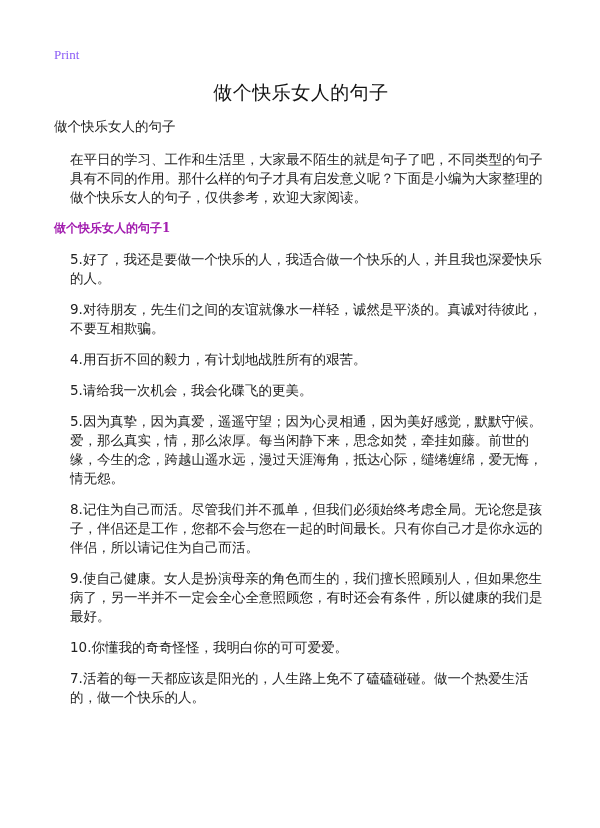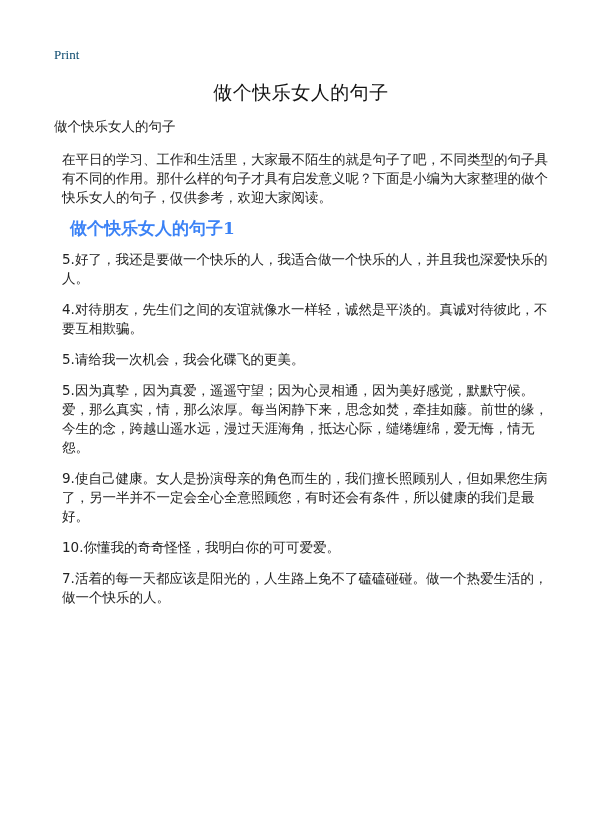--- a/index.html
+++ b/index.html
@@ -20,21 +20,21 @@
       left: 54px;
       top: 0;
       width: 494px;
     }
     .print-link {
       position: absolute;
       top: 47px;
       left: 0;
       font-family: "Liberation Serif", "DejaVu Serif", serif;
       font-size: 13px;
-      color: #0c4a6e;
+      color: #8b5cf6;
     }
     .doc-title {
       position: absolute;
       top: 80px;
       left: 0;
       width: 494px;
       text-align: center;
       font-size: 19px;
       font-weight: normal;
       color: #111;
@@ -50,45 +50,47 @@
     }
     .body {
       position: absolute;
       top: 150px;
       left: 0;
       width: 494px;
     }
     .para {
       font-size: 13.5px;
       line-height: 19px;
-      margin: 0 0 12px 8px;
+      margin: 0 0 12px 16px;
       color: #222;
       word-break: break-all;
     }
     .section-heading {
       font-family: "DejaVu Serif", "Liberation Serif", serif;
       font-weight: bold;
-      font-size: 17px;
+      font-size: 12px;
       line-height: 19px;
-      margin: 4px 0 12px 16px;
-      color: #3b82f6;
+      margin: 4px 0 12px 0;
+      color: #a21caf;
     }
   </style>
 </head>
 <body>
 
 <div class="page">
   <div class="print-link">Print</div>
   <h1 class="doc-title">做个快乐女人的句子</h1>
   <div class="subtitle">做个快乐女人的句子</div>
 
   <div class="body">
     <p class="para">在平日的学习、工作和生活里，大家最不陌生的就是句子了吧，不同类型的句子具有不同的作用。那什么样的句子才具有启发意义呢？下面是小编为大家整理的做个快乐女人的句子，仅供参考，欢迎大家阅读。</p>
     <div class="section-heading">做个快乐女人的句子1</div>
     <p class="para">5.好了，我还是要做一个快乐的人，我适合做一个快乐的人，并且我也深爱快乐的人。</p>
-    <p class="para">4.对待朋友，先生们之间的友谊就像水一样轻，诚然是平淡的。真诚对待彼此，不要互相欺骗。</p>
+    <p class="para">9.对待朋友，先生们之间的友谊就像水一样轻，诚然是平淡的。真诚对待彼此，不要互相欺骗。</p>
+    <p class="para">4.用百折不回的毅力，有计划地战胜所有的艰苦。</p>
     <p class="para">5.请给我一次机会，我会化碟飞的更美。</p>
     <p class="para">5.因为真挚，因为真爱，遥遥守望；因为心灵相通，因为美好感觉，默默守候。爱，那么真实，情，那么浓厚。每当闲静下来，思念如焚，牵挂如藤。前世的缘，今生的念，跨越山遥水远，漫过天涯海角，抵达心际，缱绻缠绵，爱无悔，情无怨。</p>
+    <p class="para">8.记住为自己而活。尽管我们并不孤单，但我们必须始终考虑全局。无论您是孩子，伴侣还是工作，您都不会与您在一起的时间最长。只有你自己才是你永远的伴侣，所以请记住为自己而活。</p>
     <p class="para">9.使自己健康。女人是扮演母亲的角色而生的，我们擅长照顾别人，但如果您生病了，另一半并不一定会全心全意照顾您，有时还会有条件，所以健康的我们是最好。</p>
     <p class="para">10.你懂我的奇奇怪怪，我明白你的可可爱爱。</p>
     <p class="para">7.活着的每一天都应该是阳光的，人生路上免不了磕磕碰碰。做一个热爱生活的，做一个快乐的人。</p>
   </div>
 </div>
 
 </body></html>

